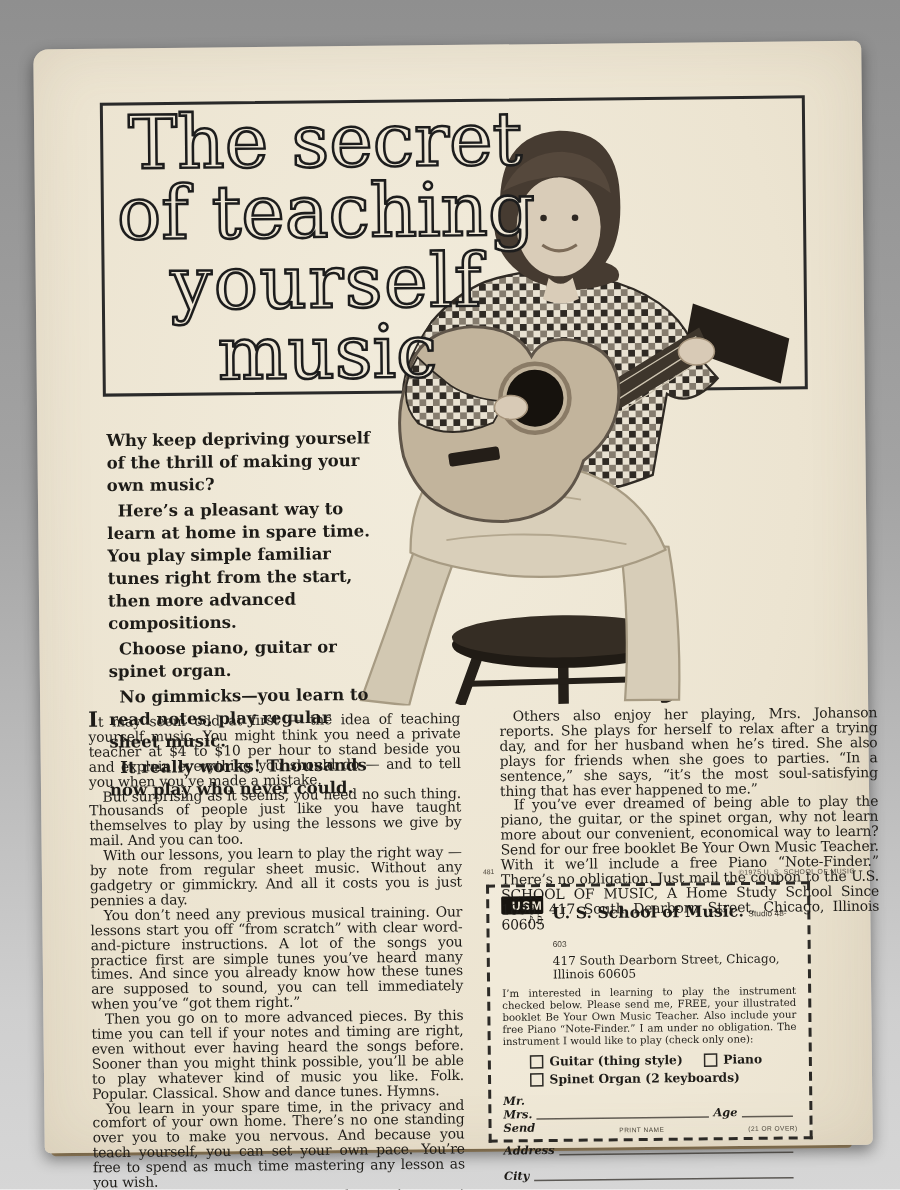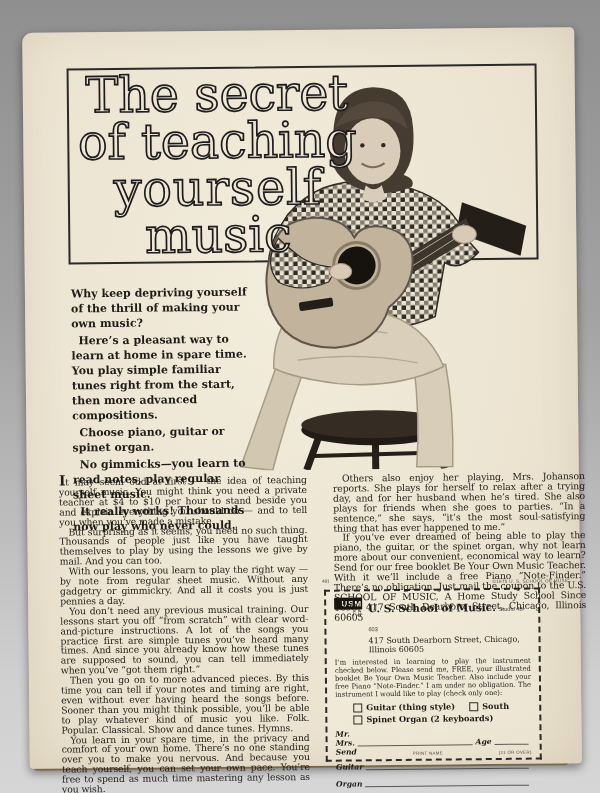--- a/index.html
+++ b/index.html
@@ -191,21 +191,21 @@
     <div class="c-pitch">I’m interested in learning to play the instrument checked below. Please send me, FREE, your illustrated booklet Be Your Own Music Teacher. Also include your free Piano “Note-Finder.” I am under no obligation. The instrument I would like to play (check only one):</div>
 
     <div class="c-checks">
       <div class="c-checkrow">
         <span class="opt">
           <span class="cbox"></span>
           <span>Guitar (thing style)</span>
         </span>
         <span class="opt">
           <span class="cbox"></span>
-          <span>South</span>
+          <span>Piano</span>
         </span>
       </div>
       <div class="c-checkrow">
         <span class="opt">
           <span class="cbox"></span>
           <span>Spinet Organ  (2 keyboards)</span>
         </span>
       </div>
     </div>
 
@@ -218,24 +218,24 @@
         <span class="fline"></span>
         <span>Age</span>
         <span class="fline short"></span>
       </div>
       <div class="frow">
         <span>Send</span>
         <span class="cap-row" style="flex:1;justify-content:center;">PRINT NAME</span>
         <span class="cap-row">(21 OR OVER)</span>
       </div>
       <div class="frow mt7">
-        <span>Guitar</span>
+        <span>Address</span>
         <span class="fline"></span>
       </div>
       <div class="frow mt9">
-        <span>Organ</span>
+        <span>City</span>
         <span class="fline"></span>
       </div>
 
     </div>
   </div>
 
 </div>
 
 </body></html>

